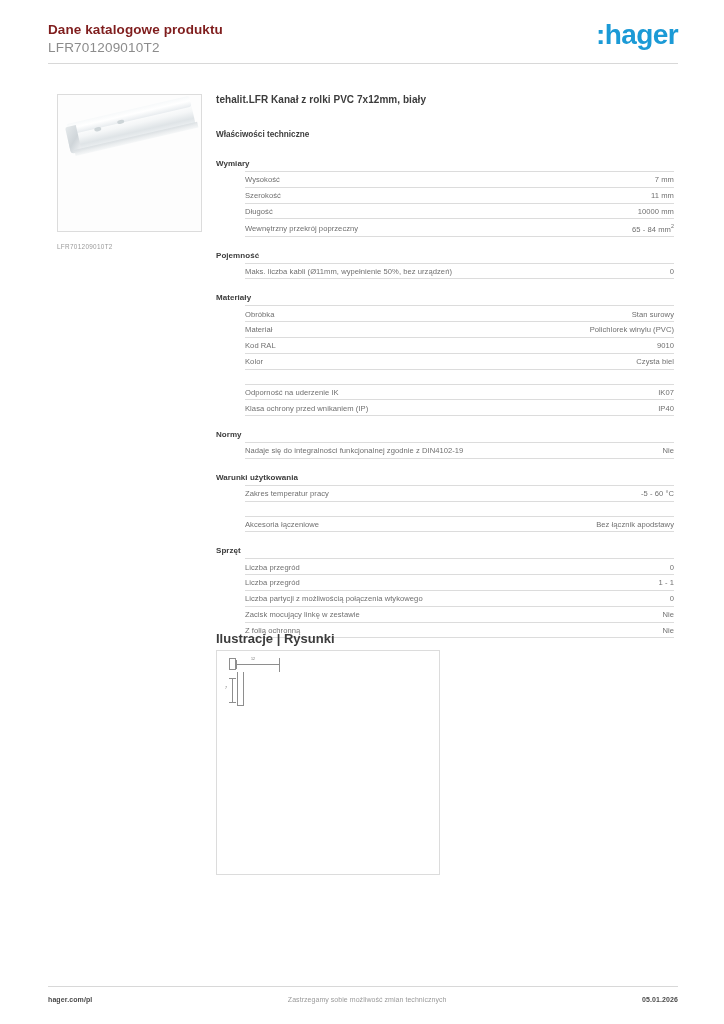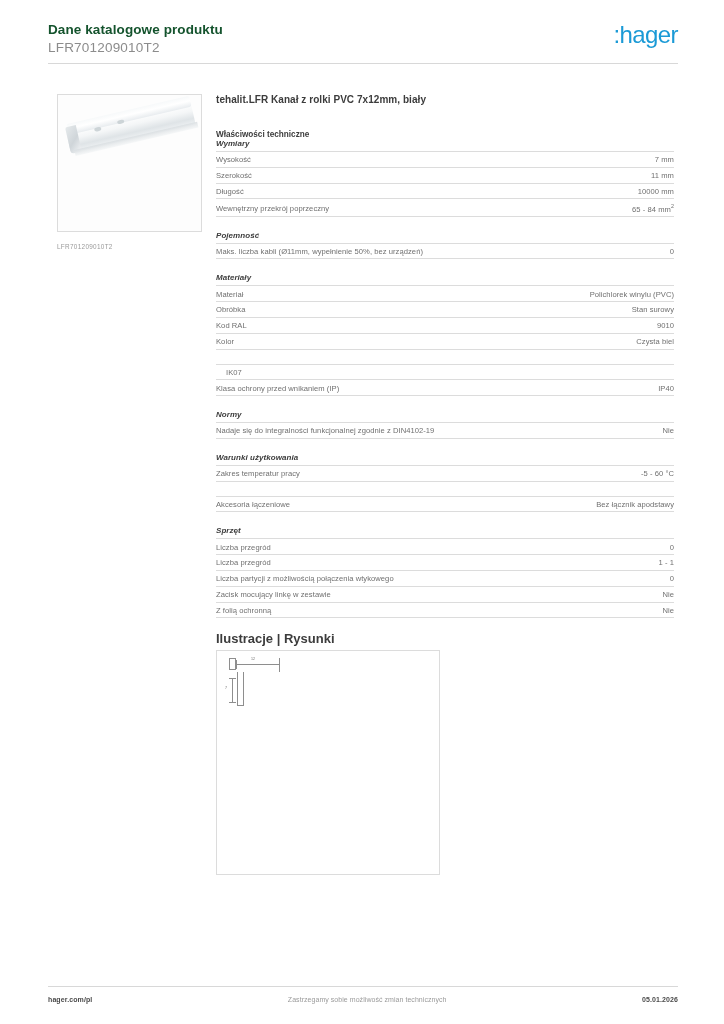--- a/index.html
+++ b/index.html
@@ -28,35 +28,35 @@
     width: 630px;
     height: 42px;
     display: flex;
     align-items: flex-start;
     justify-content: space-between;
   }
   .header-titles { padding-top: 2px; }
   .doc-title {
     font-size: 13.5px;
     font-weight: bold;
-    color: #14532d;
+    color: #7f1d1d;
     letter-spacing: 0.1px;
     line-height: 16px;
   }
   .doc-subtitle {
     font-size: 13.5px;
     font-weight: normal;
     color: #8c8c8c;
     letter-spacing: 0.2px;
     line-height: 17px;
     margin-top: 1px;
   }
   .logo {
-    font-size: 24px;
-    font-weight: normal;
+    font-size: 28px;
+    font-weight: bold;
     color: #1b9ad6;
     letter-spacing: -0.6px;
     line-height: 26px;
     padding-top: 2px;
   }
 
   .header-rule {
     position: absolute;
     left: 48px;
     top: 63px;
@@ -144,40 +144,41 @@
     font-size: 10px;
     font-weight: bold;
     color: #3c3c3c;
     letter-spacing: 0.05px;
     margin-bottom: 25px;
   }
   .tech-heading {
     font-size: 8.2px;
     font-weight: bold;
     color: #3c3c3c;
+    margin-bottom: 20px;
   }
 
   .section { margin-bottom: 14px; }
   .section-title {
     font-size: 8px;
     font-weight: bold;
     color: #3c3c3c;
     padding-bottom: 3px;
     letter-spacing: 0.05px;
-    font-style: italic;
   }
   .spec-row {
     display: flex;
     justify-content: space-between;
     align-items: baseline;
     border-top: 1px solid #dcdcdc;
     padding: 3.2px 0 2.6px 0;
     font-size: 7.6px;
     color: #6f6f6f;
     letter-spacing: 0.05px;
+    margin-left: 29px;
   }
   .section .spec-row:last-child { border-bottom: 1px solid #dcdcdc; }
   .spec-label { flex: 1 1 auto; }
   .spec-value { flex: 0 0 auto; text-align: right; padding-left: 10px; }
   .spec-value sup { font-size: 5.4px; vertical-align: super; }
 
   
   .illus-title {
     position: absolute;
     left: 216px;
@@ -306,38 +307,39 @@
         <div class="section">
           <div class="section-title">Pojemność</div>
           <div class="spec-row">
             <div class="spec-label">Maks. liczba kabli (Ø11mm, wypełnienie 50%, bez urządzeń)</div>
             <div class="spec-value">0</div>
           </div>
         </div>
         <div class="section">
           <div class="section-title">Materiały</div>
           <div class="spec-row">
+            <div class="spec-label">Obróbka</div>
+            <div class="spec-value">Stan surowy</div>
+          </div>
+          <div class="spec-row">
             <div class="spec-label">Materiał</div>
             <div class="spec-value">Polichlorek winylu (PVC)</div>
           </div>
           <div class="spec-row">
-            <div class="spec-label">Obróbka</div>
-            <div class="spec-value">Stan surowy</div>
-          </div>
-          <div class="spec-row">
             <div class="spec-label">Kod RAL</div>
             <div class="spec-value">9010</div>
           </div>
           <div class="spec-row">
             <div class="spec-label">Kolor</div>
             <div class="spec-value">Czysta biel</div>
           </div>
         </div>
         <div class="section">
           <div class="spec-row">
+            <div class="spec-label">Odporność na uderzenie IK</div>
             <div class="spec-value">IK07</div>
           </div>
           <div class="spec-row">
             <div class="spec-label">Klasa ochrony przed wnikaniem (IP)</div>
             <div class="spec-value">IP40</div>
           </div>
         </div>
         <div class="section">
           <div class="section-title">Normy</div>
           <div class="spec-row">

